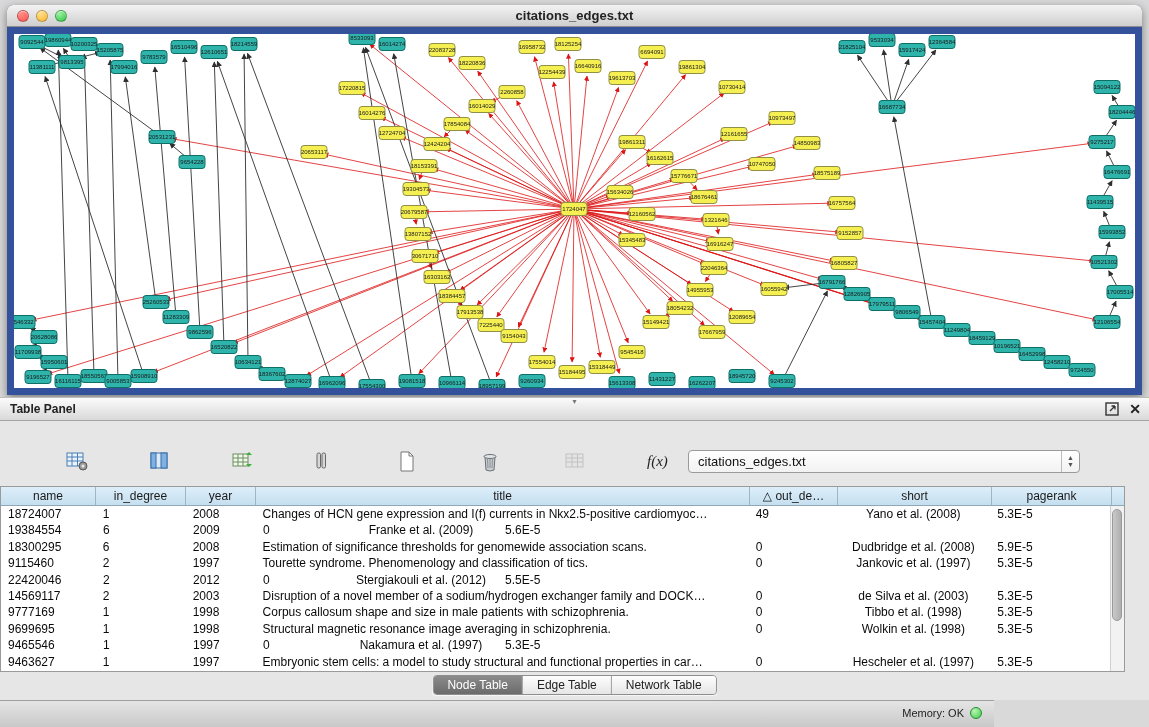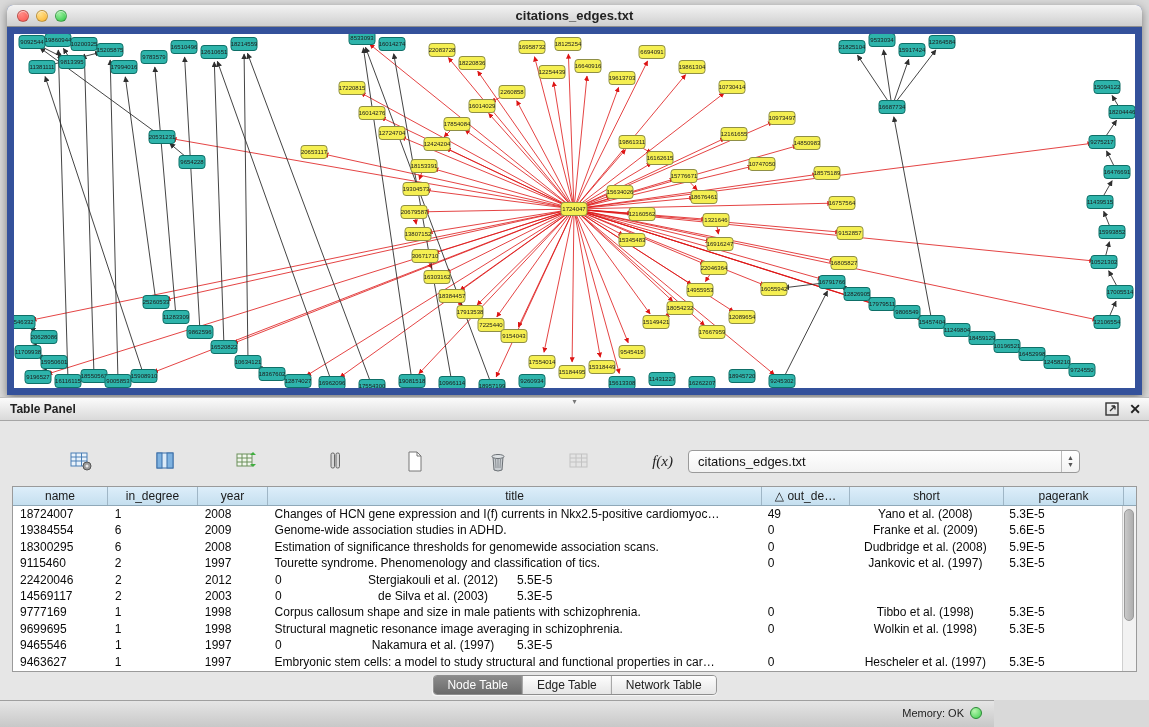--- a/index.html
+++ b/index.html
@@ -30,32 +30,32 @@
   .panel-header .grip { position:absolute; left:50%; top:0; transform:translateX(-50%);
     font-size:8px; color:#777; line-height:8px; }
   .phdr-icons { position:absolute; right:8px; top:4px; display:flex; gap:10px; align-items:center; }
   .float-ic { width:14px; height:14px; position:relative; }
   .close-ic { font-size:14px; font-weight:bold; color:#222; line-height:14px; cursor:default; }
   .panel-body { position:absolute; left:0; top:24px; right:0; bottom:0; background:#e6e6e6; }
 
   
   .toolbar { position:absolute; left:18px; top:26px; height:28px; display:flex; align-items:center; }
   .tbtn { width:26px; height:26px; margin-right:9px; display:flex; align-items:center;
-    justify-content:flex-end; border-radius:3px;margin-left:48px; }
+    justify-content:flex-start; border-radius:3px;margin-left:48px; }
   .tbtn svg { display:block; }
   .fx { font-family:"Liberation Serif", serif; font-style:italic; font-size:15px; color:#222; }
   .combo { width:392px; height:23px; margin-left:6px; background:linear-gradient(#ffffff,#f2f2f2);
     border:1px solid #9a9a9a; border-radius:4px; display:flex; align-items:center; position:relative; }
   .combo .cval { flex:1; font-size:13px; color:#111; padding-left:9px; white-space:nowrap; overflow:hidden; }
   .combo .stepper { width:18px; height:100%; border-left:1px solid #bbb; display:flex;
     flex-direction:column; align-items:center; justify-content:center; color:#555; }
   .combo .stepper span { font-size:7px; line-height:7px; }
 
   
-  .table-wrap { position:absolute; left:12px; top:65px; width:1125px; height:186px;
+  .table-wrap { position:absolute; left:0; top:65px; width:1125px; height:186px;
     background:#fff; border:1px solid #9a9a9a; }
   .t-header { display:flex; height:19px; background:linear-gradient(#ddeefa,#c5dfef);
     border-bottom:1px solid #8fa8b8; }
   .t-header .hc { font-size:12px; color:#1a1a1a; text-align:center; line-height:18px;
     border-right:1px solid #9fb6c6; overflow:hidden; white-space:nowrap; }
   .t-body { position:absolute; left:0; top:19px; right:14px; bottom:0; overflow:hidden; }
   .t-row { display:flex; height:16.4px; background:#fff; }
   .t-row .dc { font-size:12px; color:#0a0a0a; line-height:16px; padding-left:7px;
     white-space:nowrap; overflow:hidden; }
   .c0{width:95px;} .c1{width:90px;} .c2{width:70px;} .c3{width:494px;}
@@ -841,21 +841,20 @@
             <div class="dc c2">2008</div>
             <div class="dc c3">Changes of HCN gene expression and I(f) currents in Nkx2.5-positive cardiomyoc…</div>
             <div class="dc c4">49</div>
             <div class="dc c5">Yano et al. (2008)</div>
             <div class="dc c6">5.3E-5</div>
           </div>
           <div class="t-row">
             <div class="dc c0">19384554</div>
             <div class="dc c1">6</div>
             <div class="dc c2">2009</div>
-            <div class="dc c3">Genome-wide association studies in ADHD.</div>
             <div class="dc c4">0</div>
             <div class="dc c5">Franke et al. (2009)</div>
             <div class="dc c6">5.6E-5</div>
           </div>
           <div class="t-row">
             <div class="dc c0">18300295</div>
             <div class="dc c1">6</div>
             <div class="dc c2">2008</div>
             <div class="dc c3">Estimation of significance thresholds for genomewide association scans.</div>
             <div class="dc c4">0</div>
@@ -876,20 +875,21 @@
             <div class="dc c1">2</div>
             <div class="dc c2">2012</div>
             <div class="dc c4">0</div>
             <div class="dc c5">Stergiakouli et al. (2012)</div>
             <div class="dc c6">5.5E-5</div>
           </div>
           <div class="t-row">
             <div class="dc c0">14569117</div>
             <div class="dc c1">2</div>
             <div class="dc c2">2003</div>
+            <div class="dc c3">Disruption of a novel member of a sodium/hydrogen exchanger family and DOCK…</div>
             <div class="dc c4">0</div>
             <div class="dc c5">de Silva et al. (2003)</div>
             <div class="dc c6">5.3E-5</div>
           </div>
           <div class="t-row">
             <div class="dc c0">9777169</div>
             <div class="dc c1">1</div>
             <div class="dc c2">1998</div>
             <div class="dc c3">Corpus callosum shape and size in male patients with schizophrenia.</div>
             <div class="dc c4">0</div>

